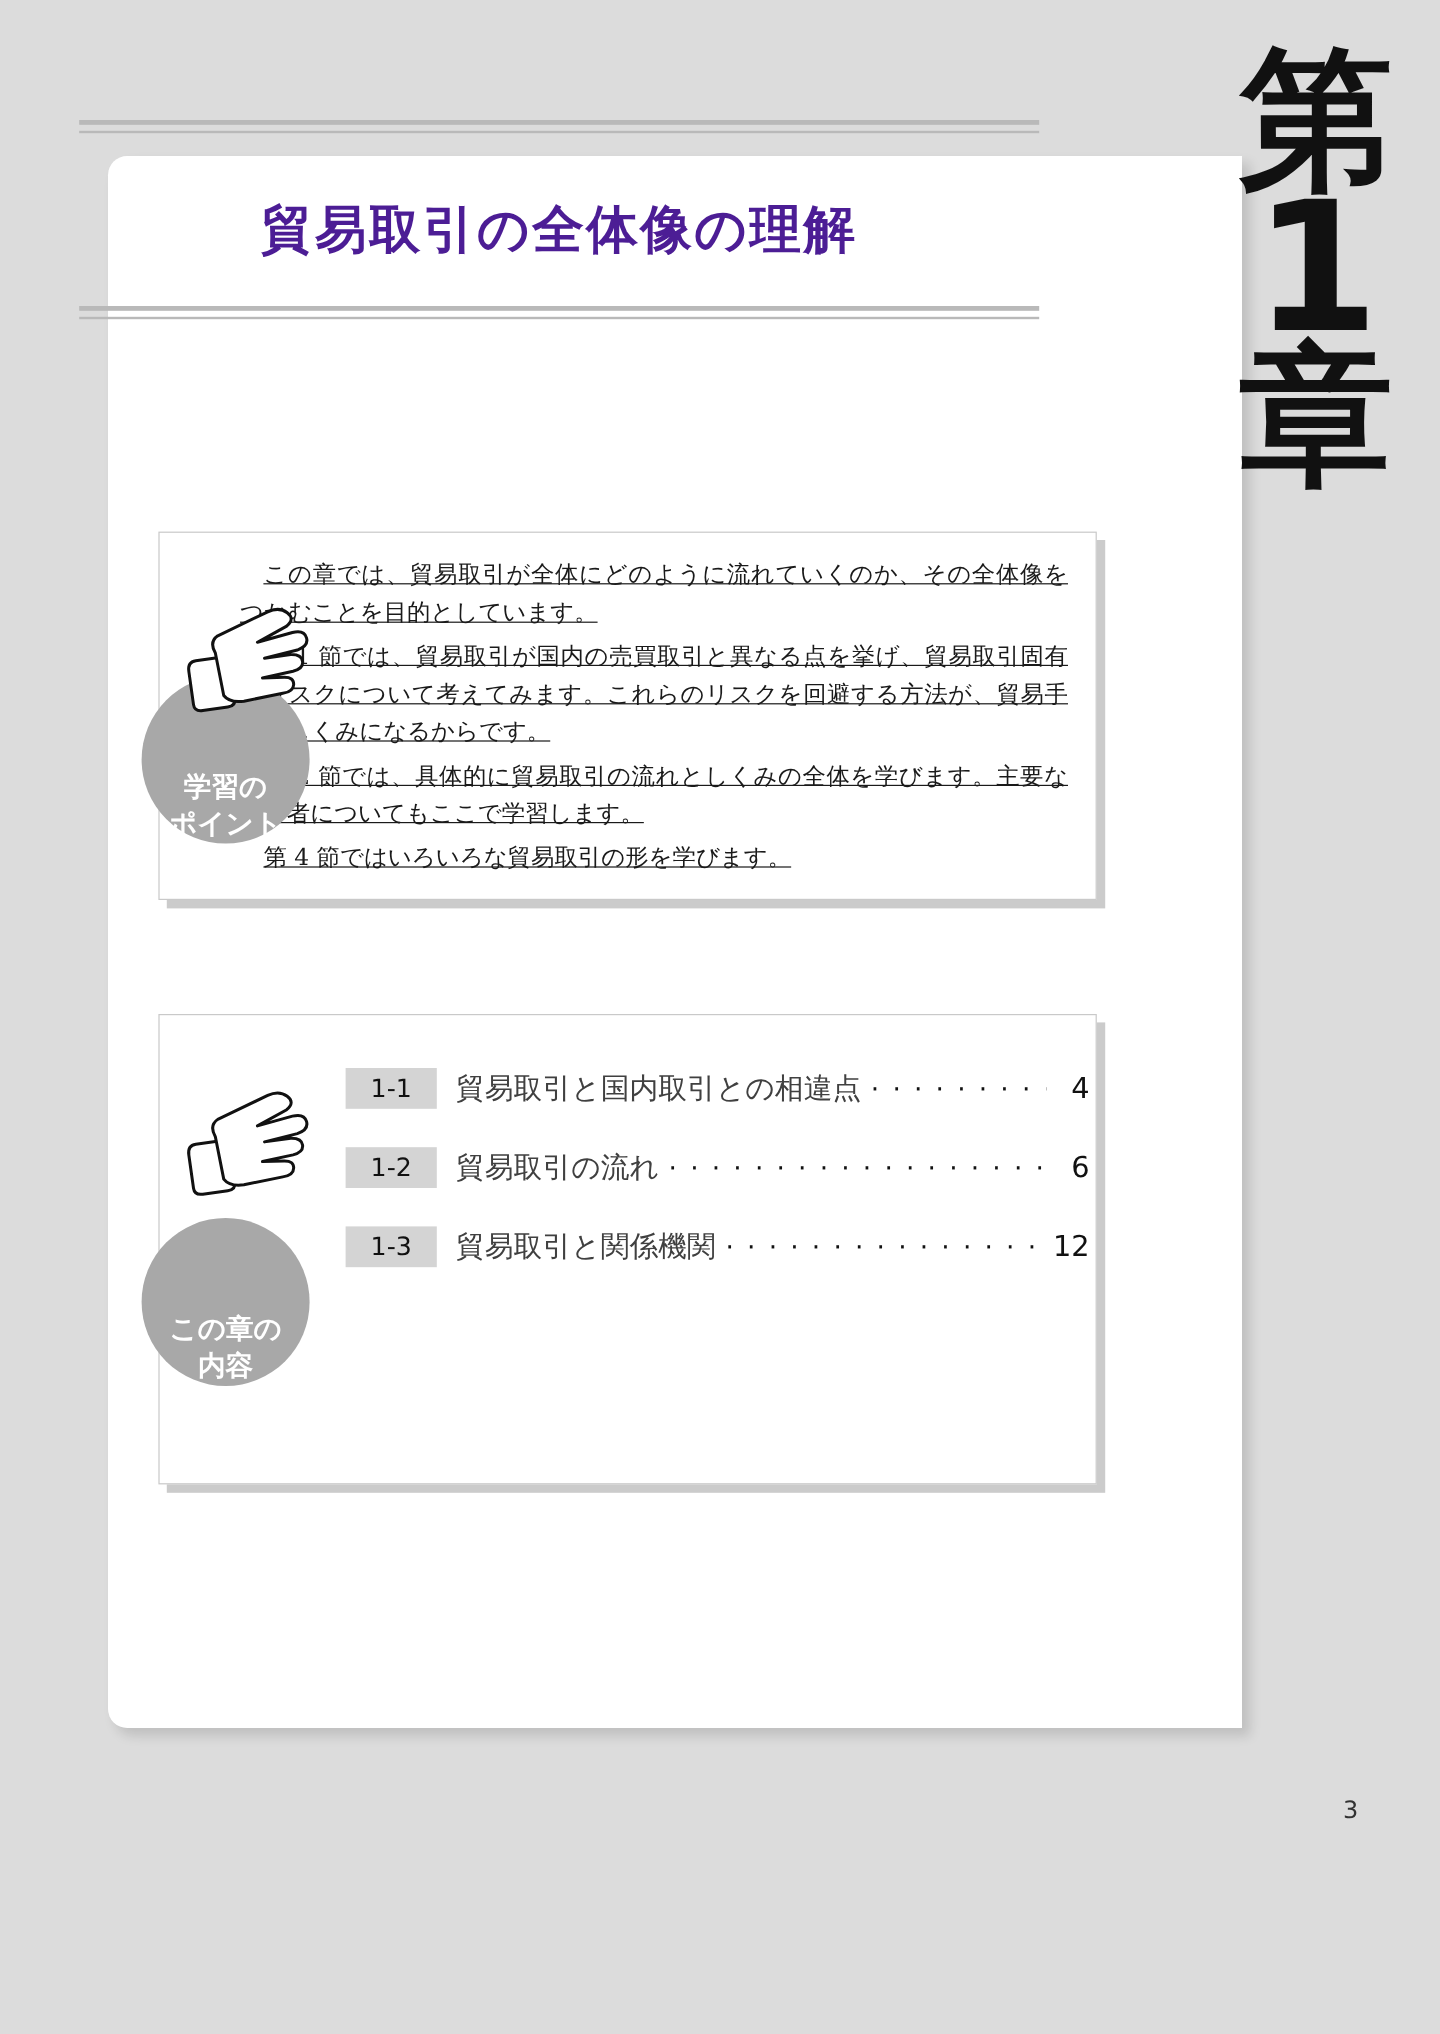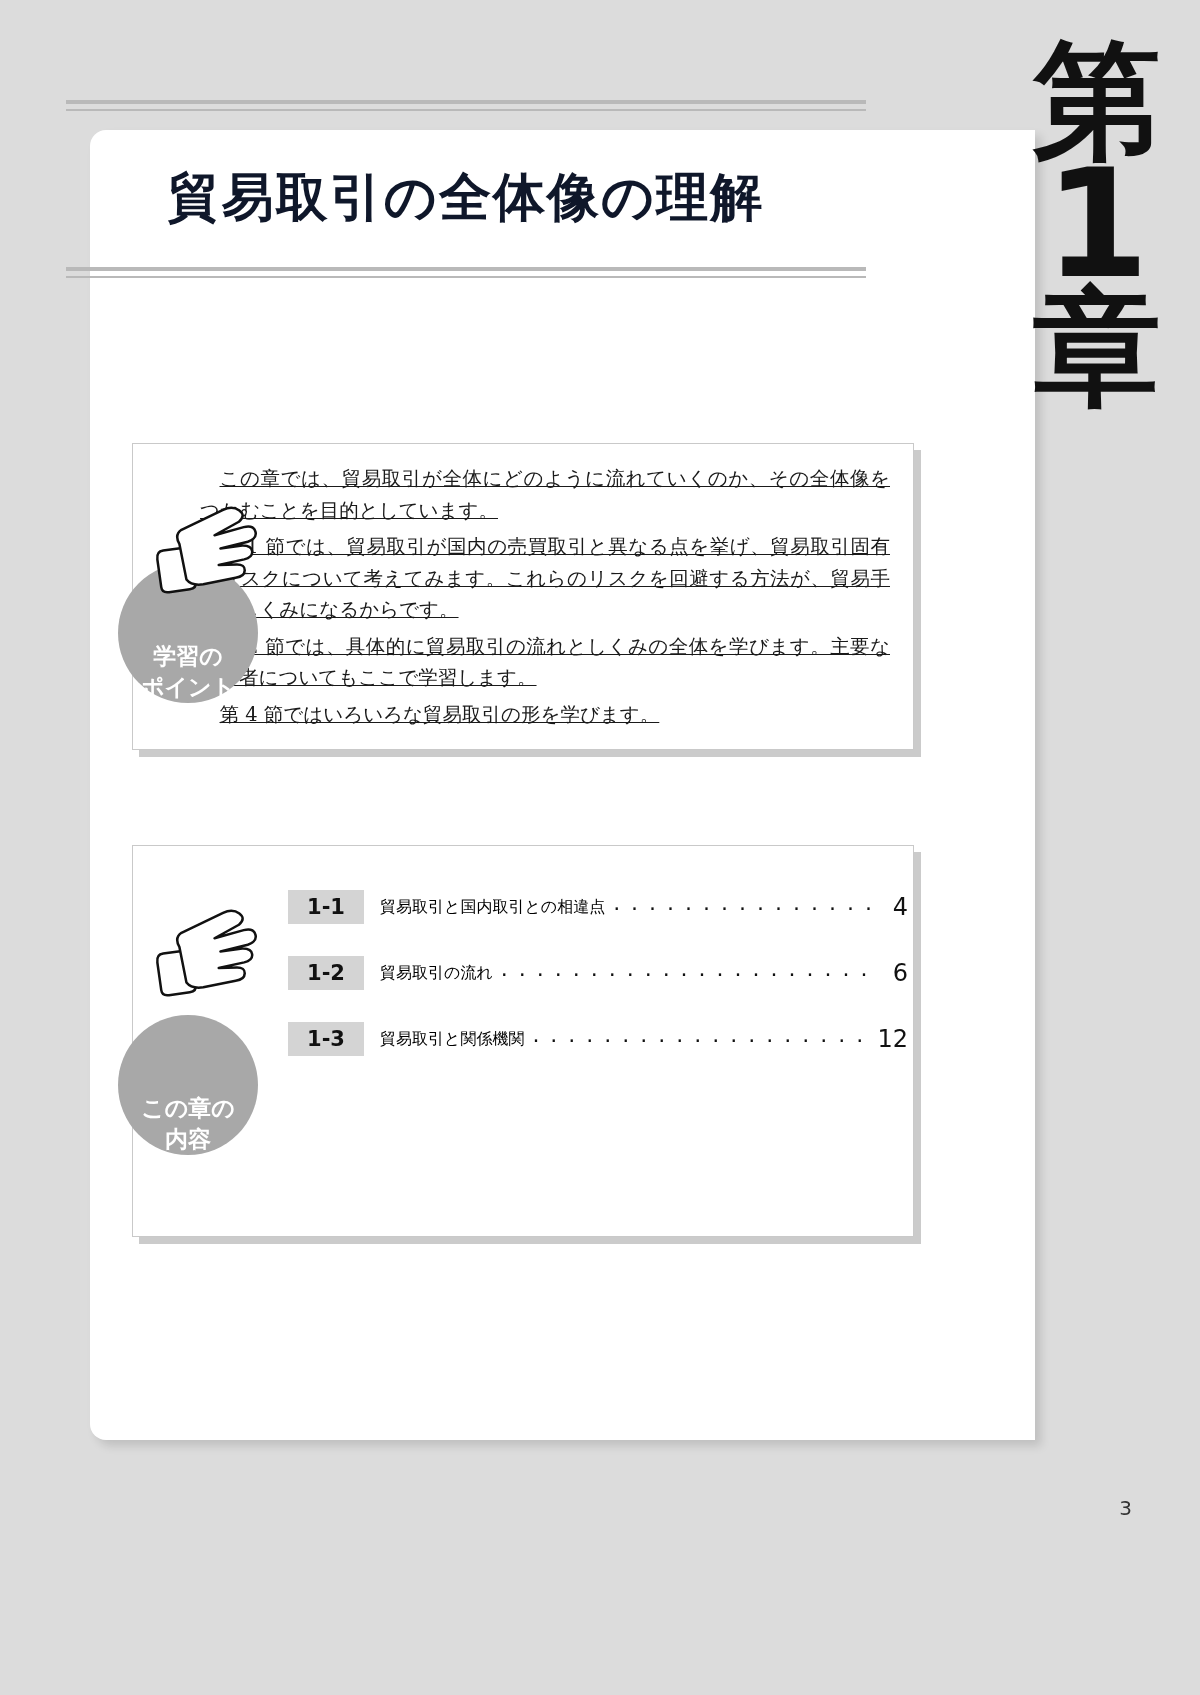--- a/index.html
+++ b/index.html
@@ -68,23 +68,23 @@
   }
   .rule-pair .r2 {
     height: 2px;
     background: #b9b9b9;
     margin-top: 5px;
   }
   #chapter-title {
     text-align: center;
     font-family: "DejaVu Serif", "Liberation Serif", serif;
     font-weight: bold;
-    font-size: 52px;
+    font-size: 43px;
     letter-spacing: 2px;
-    color: #0f172a;
+    color: #4c1d95;
     margin: 52px 0 34px 0;
     white-space: nowrap;
   }
 
   
   .panel {
     position: absolute;
     background: #ffffff;
     border: 1px solid #c9c9c9;
     box-shadow: 7px 7px 0 rgba(160,160,160,0.55);
@@ -160,32 +160,32 @@
     align-items: center;
     height: 54px;
     margin-bottom: 12px;
   }
   .toc-num {
     width: 76px;
     height: 34px;
     background: #d4d4d4;
     color: #111;
     font-family: "DejaVu Sans", "Liberation Sans", sans-serif;
-    font-weight: bold;
+    font-weight: normal;
     font-size: 21px;
     display: flex;
     align-items: center;
     justify-content: center;
     flex: 0 0 auto;
     margin-right: 16px;
   }
   .toc-label {
     font-family: "DejaVu Sans", "Liberation Sans", sans-serif;
-    font-size: 16px;
-    color: #000000;
+    font-size: 24px;
+    color: #404040;
     white-space: nowrap;
     flex: 0 0 auto;
   }
   .toc-dots {
     flex: 1 1 auto;
     margin: 0 6px 0 8px;
     height: 24px;
     position: relative;
     overflow: hidden;
   }

